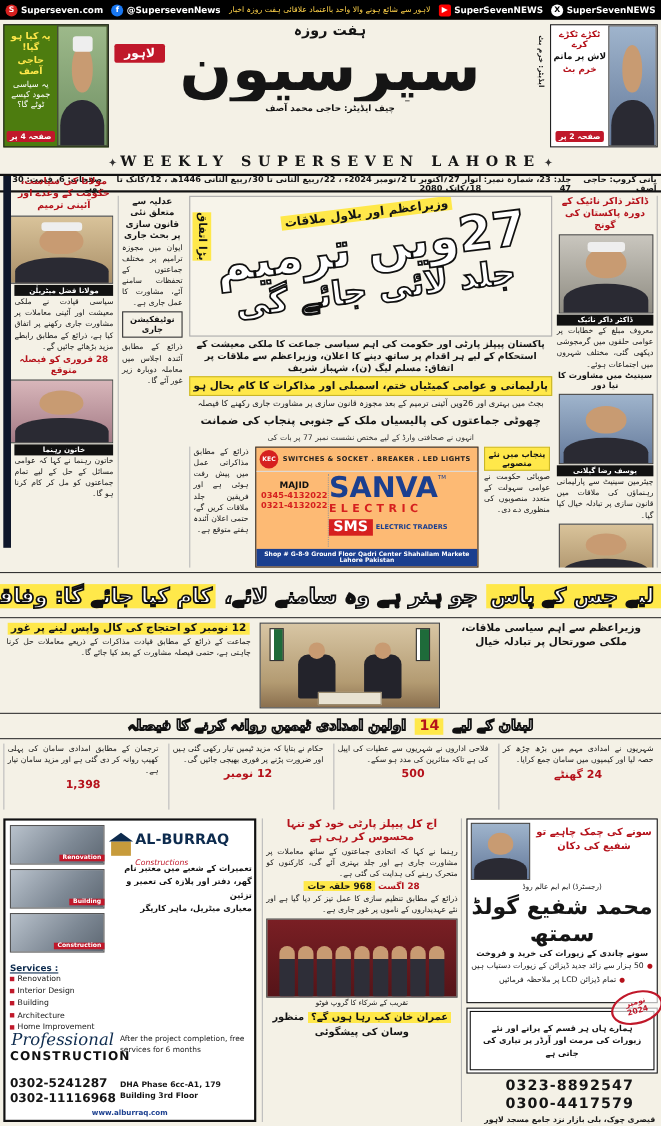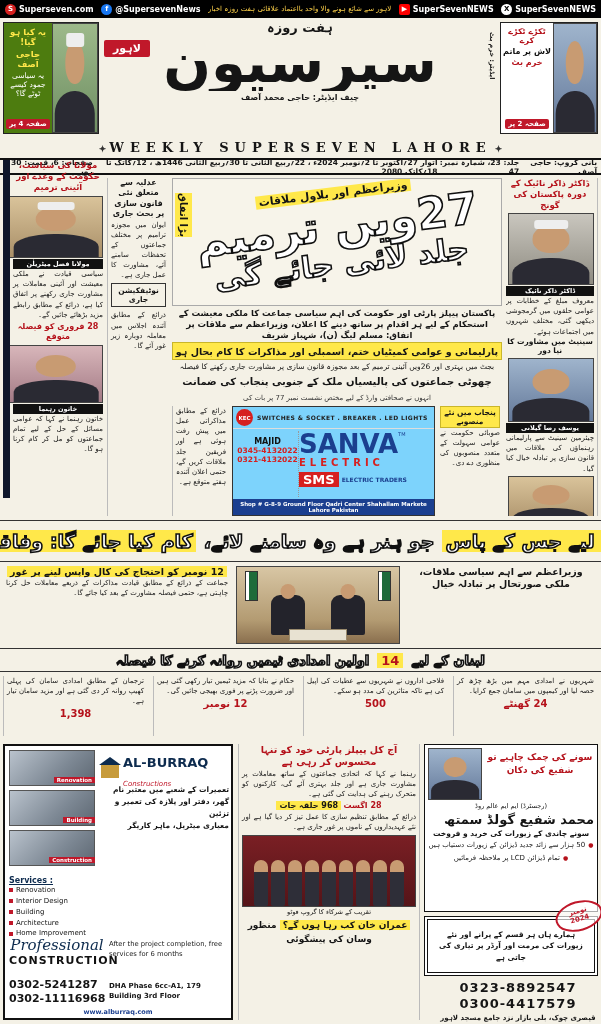--- a/index.html
+++ b/index.html
@@ -75,21 +75,21 @@
   .sub-yellow{left:172px;top:342px;width:330px;height:18px;background:#ffe84a;font-weight:bold;font-size:9.5px;text-align:center;line-height:18px;overflow:hidden;border:1px solid #c9b62a}
   .sub-line{left:172px;top:362px;width:330px;height:12px;font-size:7.5px;text-align:center;overflow:hidden}
   .sub-bold{left:172px;top:376px;width:330px;height:18px;font-weight:bold;font-size:10px;text-align:center;overflow:hidden}
   .sub-small{left:172px;top:394px;width:330px;height:11px;font-size:7px;text-align:center;overflow:hidden;color:#333}
 
   .mini-left{left:172px;top:406px;width:57px;height:110px;overflow:hidden;border-left:1px solid #bbb;padding:0 3px}
   .mini-right{left:438px;top:406px;width:64px;height:110px;overflow:hidden;padding:0 2px}
   .mini-right .mrh{background:#ffe84a;font-size:7.5px;font-weight:bold;text-align:center;padding:1px;border:1px solid #c9b62a}
 
   
-  .sanva{left:232px;top:406px;width:203px;height:110px;background:#7dd3fc;border:1.5px solid #333;display:flex;flex-direction:column;overflow:hidden}
+  .sanva{left:232px;top:406px;width:203px;height:110px;background:#fdba74;border:1.5px solid #333;display:flex;flex-direction:column;overflow:hidden}
   .sv-top{display:flex;align-items:center;gap:4px;padding:2px 3px;border-bottom:1px solid #ddd}
   .kec{width:17px;height:17px;border-radius:50%;background:#d6201f;color:#fff;font-size:5.5px;display:flex;align-items:center;justify-content:center;font-weight:bold;flex-shrink:0}
   .sv-tag{font-size:6px;font-weight:bold;color:#222;letter-spacing:.4px}
   .sv-mid{flex:1;display:flex;padding:2px 4px}
   .sv-brandcol{flex:1}
   .sv-brand{font-size:26px;font-weight:900;color:#1b3f8f;line-height:1}
   .sv-tm{font-size:5px;vertical-align:top;color:#1b3f8f}
   .sv-electric{font-size:10px;font-weight:bold;color:#d6201f;letter-spacing:4px}
   .sv-smsrow{display:flex;align-items:center;gap:3px;margin-top:4px}
   .sv-sms{background:#d6201f;color:#fff;font-weight:900;font-size:13px;padding:0 4px}
@@ -155,21 +155,21 @@
   .gp{display:inline-block;width:14px;height:46px;margin:0 1.5px;background:linear-gradient(180deg,#c89b72 0 26%,#2e2e38 26%);border-radius:7px 7px 2px 2px}
   .bc-cap{font-size:6.5px;text-align:center;margin-top:1px}
   .bc-head2{font-weight:bold;font-size:9px;text-align:center;line-height:1.5;margin-top:3px}
 
   
   .shafi{left:424px;top:744px;width:174px;height:168px;background:#fff;border:1.5px solid #111;overflow:hidden;padding:3px}
   .sh-toprow{display:flex;gap:4px}
   .sh-photo{width:54px;height:52px}
   .sh-red{flex:1;color:#b5121b;font-weight:bold;font-size:9px;text-align:center;line-height:1.4;padding-top:3px}
   .sh-small{font-size:6.5px;text-align:center;margin-top:2px}
-  .sh-name{font-size:13px;font-weight:900;text-align:right;margin-top:2px}
+  .sh-name{font-size:20px;font-weight:900;text-align:center;margin-top:2px}
   .sh-desc{font-size:7.5px;font-weight:bold;text-align:center;margin-top:2px}
   .sh-line{font-size:7px;text-align:center;margin-top:3px;line-height:1.4}
   .sh-line::before{content:"●";color:#b5121b;font-size:6px;margin-left:3px}
   .notebox{left:424px;top:916px;width:174px;height:60px;border:1px solid #111;outline:1px solid #111;outline-offset:-4px;background:#fff;display:flex;align-items:center;justify-content:center;padding:8px;text-align:center;font-size:7.5px;font-weight:bold;line-height:1.5}
   .stamp{position:absolute;right:-6px;top:-16px;width:48px;height:30px;border:2px solid #c0182a;border-radius:50%;color:#c0182a;display:flex;flex-direction:column;align-items:center;justify-content:center;font-size:7px;font-weight:bold;transform:rotate(-16deg);background:rgba(255,255,255,.65);line-height:1.1}
   .contact-right{left:431px;top:980px;width:174px;text-align:center}
   .cr-phone{font-size:13px;font-weight:900;letter-spacing:1px;line-height:1.25}
   .cr-addr{font-size:7px;font-weight:bold;margin-top:1px}
 </style>
 </head>

